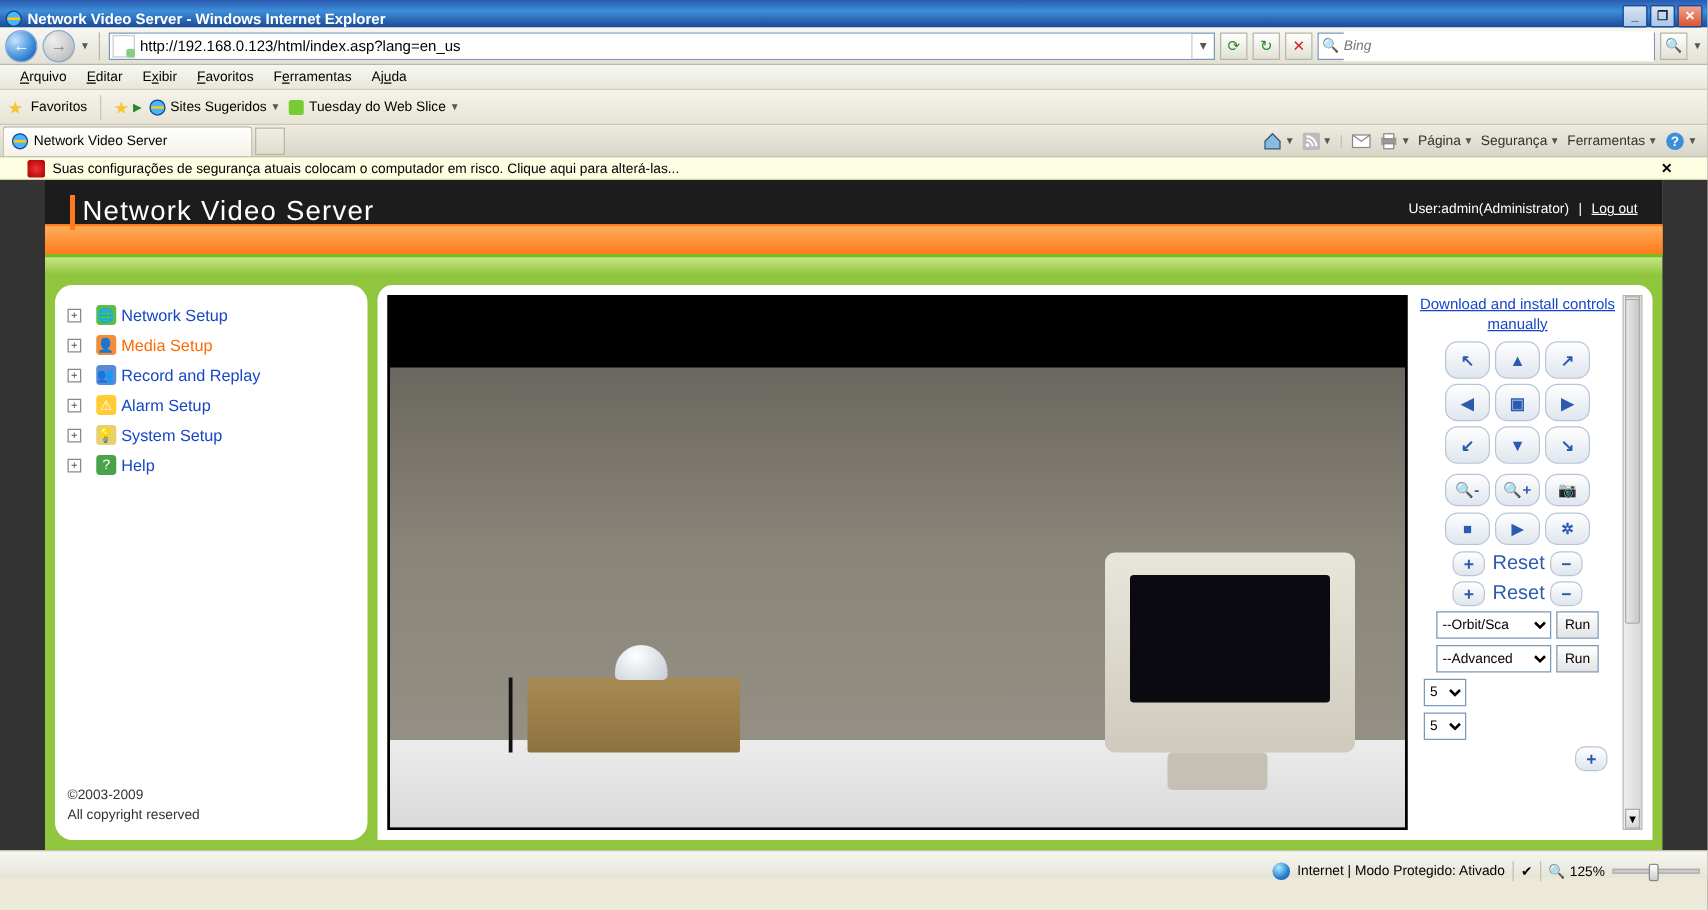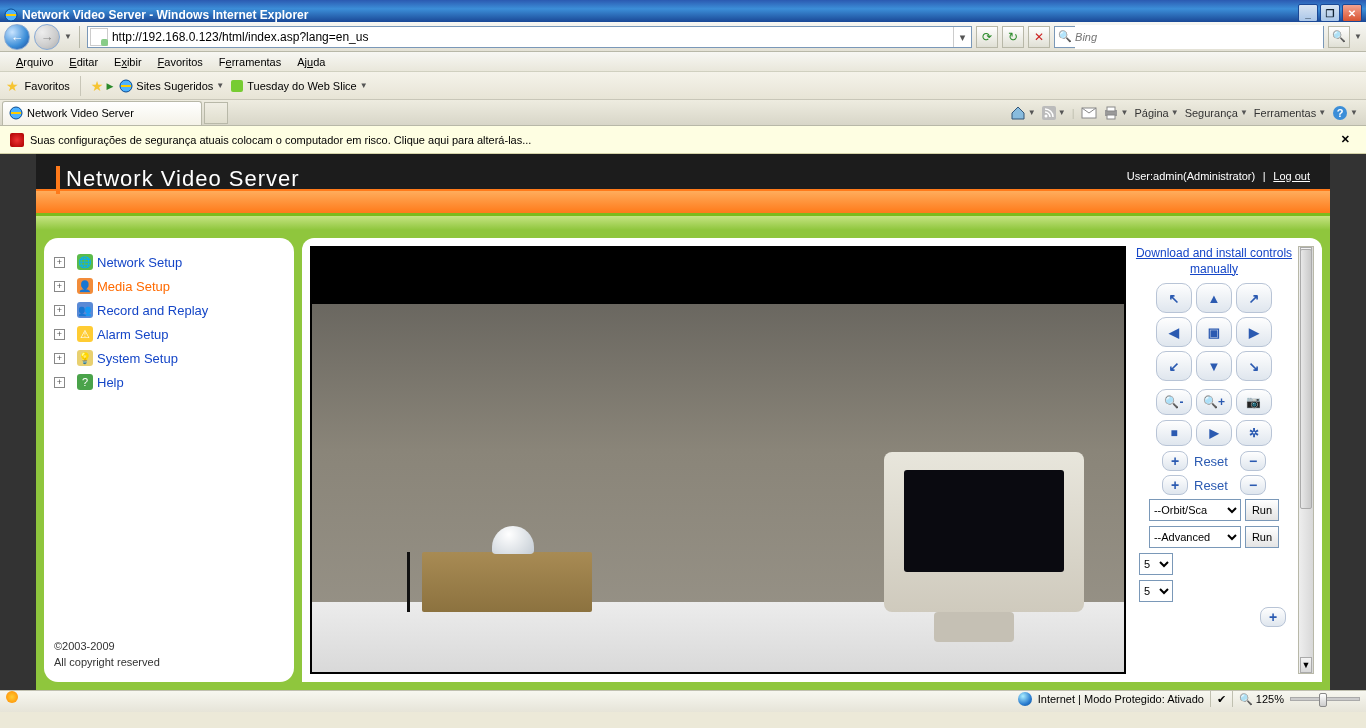--- a/index.html
+++ b/index.html
@@ -43,21 +43,21 @@
 
 
 .tabbar { height:26px; background:linear-gradient(to bottom,#eeece0,#d8d6c8); border-bottom:1px solid #b8b8a8; display:flex; align-items:center;}
 .tabbar .tab { height:24px; max-width:300px; min-width:200px; background:linear-gradient(to bottom,#ffffff,#f4f2e8); border:1px solid #b8b8a8; border-bottom:none; border-radius:3px 3px 0 0; display:flex; align-items:center; padding:0 10px 0 6px; gap:4px; margin-left:2px;}
 .tabbar .newtab { width:24px; height:22px; border:1px solid #b8b8a8; background:linear-gradient(to bottom,#f0eee4,#e0dece); margin-left:2px;}
 .tabbar .right-tools { margin-left:auto; display:flex; align-items:center; gap:6px; padding-right:8px; color:#333;}
 .tabbar .right-tools .rt { display:flex; align-items:center; gap:2px;}
 .tabbar .dd-ar { font-size:8px; color:#555;}
 
 
-.warnbar { height:28px; background:#fefee2; border-bottom:1px solid #d4d2a8; display:flex; align-items:center; padding:0 10px; gap:6px;}
+.warnbar { height:18px; background:#fefee2; border-bottom:1px solid #d4d2a8; display:flex; align-items:center; padding:0 22px; gap:6px;}
 .warnbar .shield { width:14px; height:14px; background:radial-gradient(circle,#e33,#a00); border-radius:2px; position:relative;}
 .warnbar .close-x { margin-left:auto; font-weight:bold; cursor:default; padding:0 6px;}
 
 
 .page-wrap { height:536px; background:#333; display:flex; }
 .page-left-gutter,.page-right-gutter { width:36px; background:#333;}
 .page { flex:1; background:#fff; display:flex; flex-direction:column;}
 
 
 .pg-header { height:62px; background:linear-gradient(to bottom,#1c1c1c 0%,#1c1c1c 60%,#ff7a1a 60%,#ff7a1a 100%); position:relative; color:#fff; border-bottom:3px solid #7bbb1e;}
@@ -97,33 +97,33 @@
 
 .ctrl-col { width:180px; display:flex; gap:4px;}
 .ctrl-panel { flex:1;}
 .ctrl-link { text-align:center; color:#1546c7; font-size:12px; line-height:1.3; margin-bottom:6px; text-decoration:underline;}
 .ptz-grid { display:grid; grid-template-columns:repeat(3,36px); grid-auto-rows:30px; gap:4px; justify-content:center; margin-bottom:8px;}
 .ptz-btn { background:linear-gradient(to bottom,#fefefe,#dfe6ee); border:1px solid #b8c4d6; border-radius:10px; display:flex; align-items:center; justify-content:center; color:#2b5ab1; font-size:13px; font-weight:bold; cursor:default;}
 .ctrl-row { display:flex; gap:4px; justify-content:center; margin-bottom:5px; align-items:center;}
 .ctrl-row .ptz-btn { width:36px; height:26px; font-size:12px;}
 .reset-row { display:flex; align-items:center; justify-content:center; gap:6px; margin-bottom:4px;}
 .reset-row .plus,.reset-row .minus{ width:26px; height:20px; background:linear-gradient(to bottom,#fefefe,#dfe6ee); border:1px solid #b8c4d6; border-radius:8px; display:flex; align-items:center; justify-content:center; color:#2b5ab1; font-weight:bold; font-size:14px;}
-.reset-row .rlabel { color:#2b5ab1; font-size:13px; width:40px; text-align:left;}
+.reset-row .rlabel { color:#2b5ab1; font-size:16px; width:40px; text-align:center;}
 .sel-row { display:flex; gap:4px; justify-content:center; margin-bottom:5px;}
 .sel-row select { width:92px; height:22px; border:1px solid #7a98b8; font-size:11px; background:#fff;}
 .sel-row .runbtn,.num-row .runbtn { height:22px; padding:0 6px; border:1px solid #7a98b8; background:linear-gradient(to bottom,#fff,#e4e4e4); font-size:11px;}
 .num-row { display:flex; gap:4px; margin-bottom:5px; padding-left:5px;}
 .num-row select { width:34px; height:22px; border:1px solid #7a98b8; background:#fff;}
 .scroll-v { width:16px; background:linear-gradient(to right,#eee,#d8d8d8); border:1px solid #b8b8a8; position:relative;}
 .scroll-v .thumb { position:absolute; left:1px; right:1px; top:2px; height:260px; background:linear-gradient(to right,#e8e8e8,#c8c8c8); border:1px solid #aaa; border-radius:2px;}
 .scroll-v .arr { position:absolute; left:1px; right:1px; height:16px; background:linear-gradient(to bottom,#f4f4f4,#d8d8d8); border:1px solid #aaa; display:flex; align-items:center; justify-content:center; font-size:9px;}
 .scroll-v .arr.up{ top:0;} .scroll-v .arr.dn{ bottom:0;}
 
 
-.statusbar { height:22px; background:linear-gradient(to bottom,#f7f7f0,#e6e4d8); border-top:1px solid #c0c0b0; display:flex; align-items:flex-start; padding:0 6px; gap:8px;}
+.statusbar { height:22px; background:linear-gradient(to bottom,#f7f7f0,#e6e4d8); border-top:1px solid #c0c0b0; display:flex; align-items:flex-end; padding:0 6px; gap:8px;flex-direction:column;}
 .statusbar .sep { width:1px; height:16px; background:#c0c0b0;}
 .statusbar .right { margin-left:auto; display:flex; align-items:center; gap:6px;}
 .statusbar .globe { width:14px; height:14px; background:radial-gradient(circle at 35% 30%,#aef,#2a7dd0 60%,#0a4a90); border-radius:50%;}
 .statusbar .zoom-track { width:70px; height:4px; background:#ccc; border:1px solid #aaa; position:relative;}
 .statusbar .zoom-track .handle{position:absolute; left:28px; top:-5px; width:8px; height:14px; background:linear-gradient(to bottom,#fff,#ccc); border:1px solid #888; border-radius:2px;}
 
 svg { display:block; }
 </style>
 </head>
 <body>

